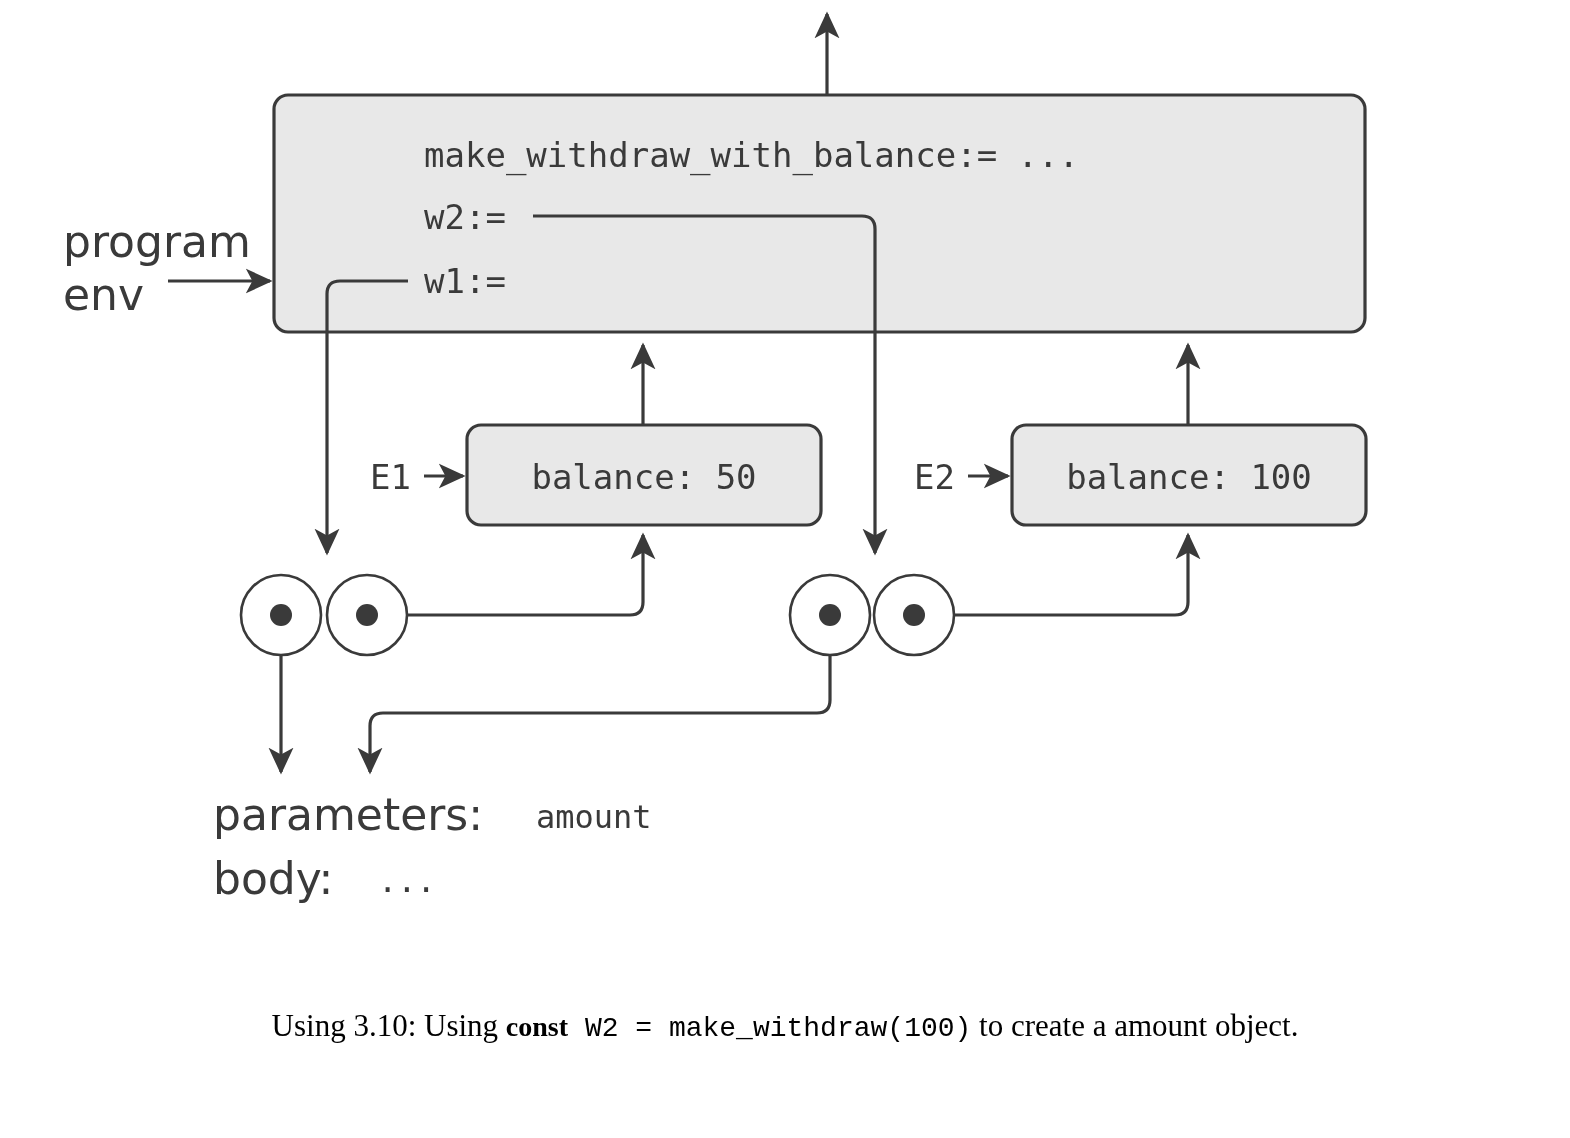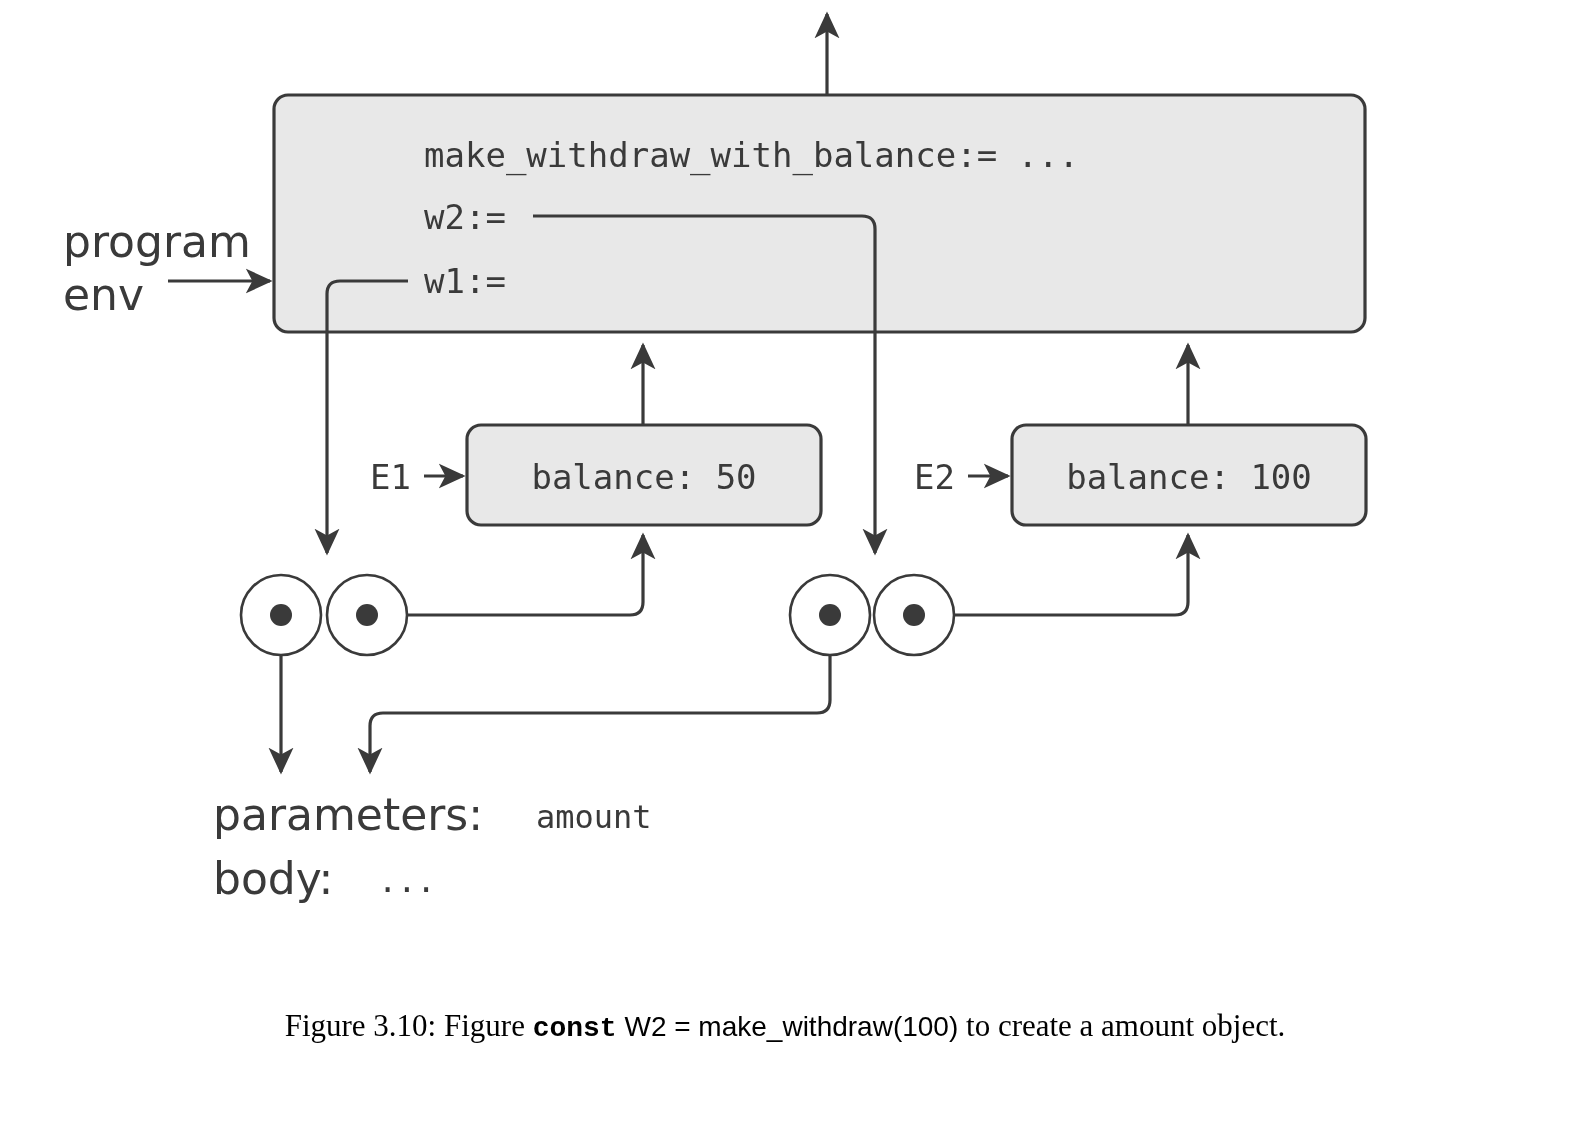--- a/index.html
+++ b/index.html
@@ -68,25 +68,25 @@
     left: 0;
     top: 1008px;
     width: 1570px;
     text-align: center;
     font-family: "Liberation Serif", "DejaVu Serif", serif;
     font-size: 31px;
     color: #000000;
     white-space: nowrap;
   }
   #caption .code {
-    font-family: Liberation Sans, sans-serif;
+    font-family: Liberation Mono, monospace;
     font-size: 28px;
   }
   #caption .code-bold {
-    font-family: Liberation Mono, monospace;
+    font-family: Liberation Serif, serif;
     font-size: 28px;
     font-weight: bold;
   }
 </style>
 </head>
 <body>
 
 <div id="figure-root">
 
   <svg class="diagram" viewBox="0 0 1570 1138">
@@ -149,16 +149,16 @@
     <text class="mono t-envlabel" x="914" y="489">E2</text>
     <text class="mono t-boxtext" x="1189" y="489" text-anchor="middle">balance: 100</text>
 
     <text class="sans t-proclabel" x="213" y="830">parameters:</text>
     <text class="mono t-procvalue" x="536" y="828">amount</text>
     <text class="sans t-proclabel" x="213" y="894">body:</text>
     <text class="mono t-procvalue" x="378" y="892">...</text>
   </svg>
 
   <div id="caption">
-    <span>Figure 3.10: Figure </span><span class="code-bold">const</span><span class="code"> </span><span class="code">W2 = make_withdraw(100)</span><span> to create a amount object.</span>
+    <span>Using 3.10: Using </span><span class="code-bold">const</span><span class="code"> </span><span class="code">W2 = make_withdraw(100)</span><span> to create a amount object.</span>
   </div>
 
 </div>
 
 </body></html>

